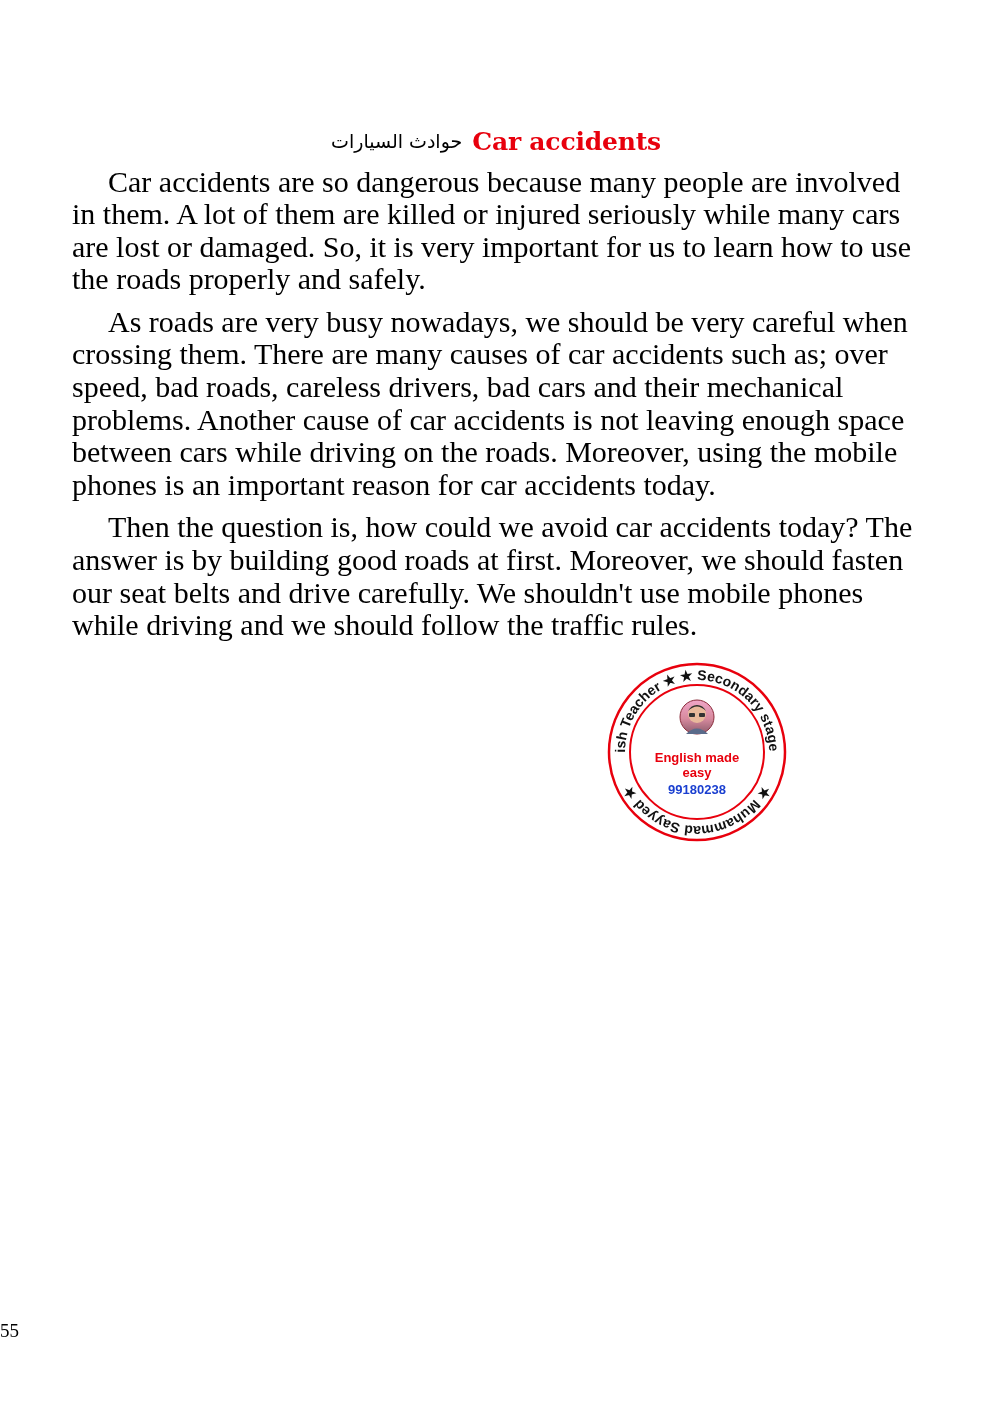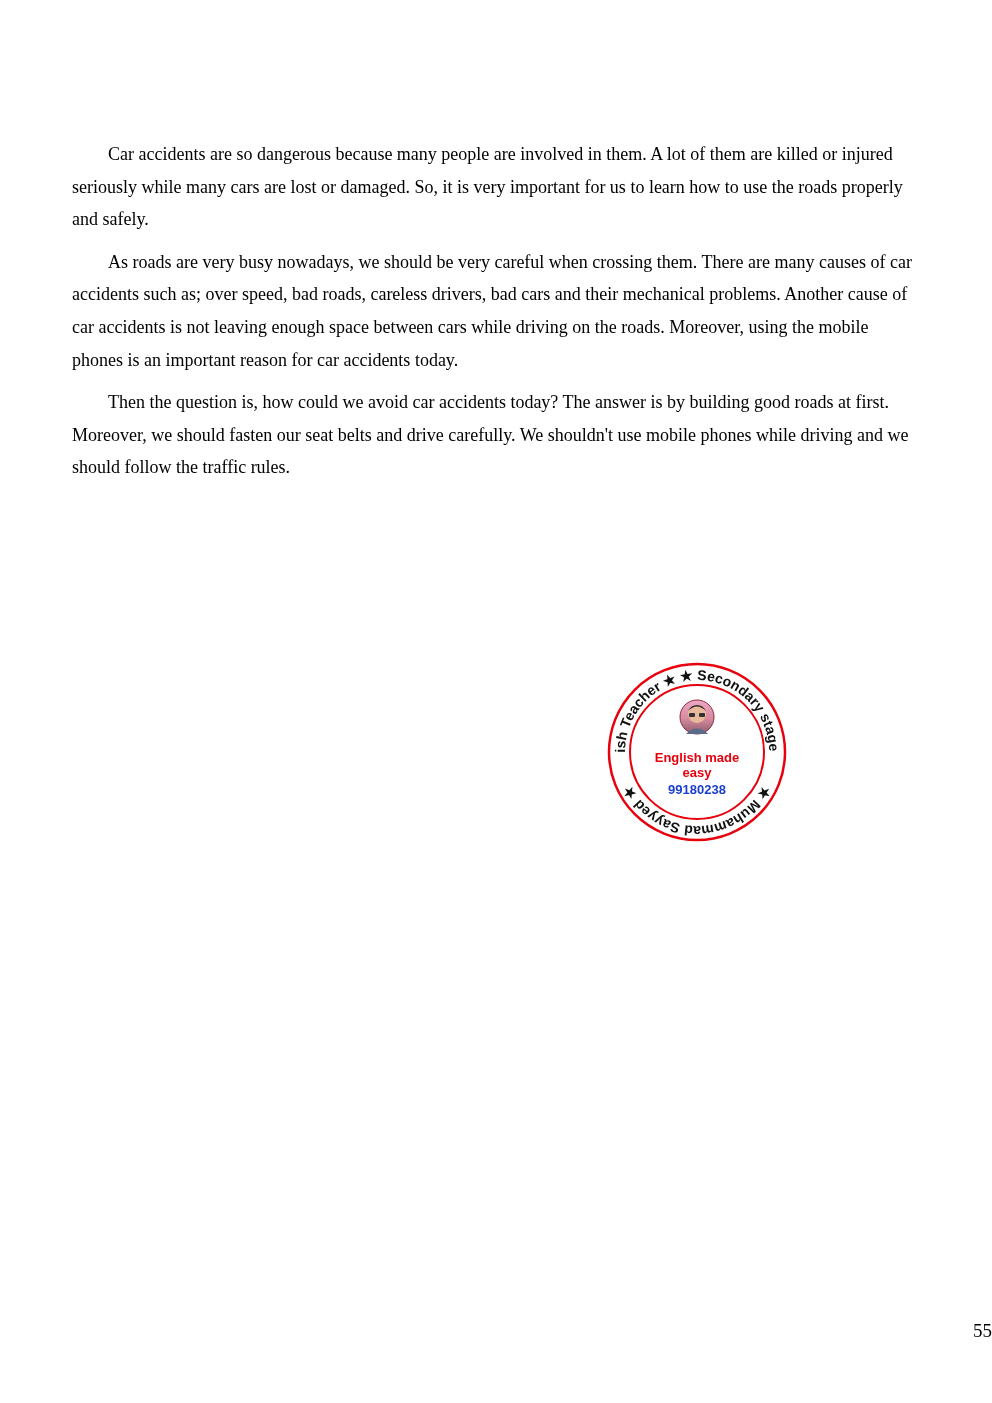--- a/index.html
+++ b/index.html
@@ -46,41 +46,41 @@
     font-family: "DejaVu Serif", serif;
     font-weight: bold;
     font-size: 25px;
     color: #e8000d;
     vertical-align: middle;
     margin-left: 10px;
     letter-spacing: -0.2px;
   }
   p.para {
     margin: 10px 0 0 0;
-    font-size: 18px;
+    font-size: 30px;
     line-height: 32.6px;
     text-align: left;
     text-indent: 36px;
   }
   p.para.indent-big {
     text-indent: 120px;
   }
   .stamp-wrap {
     position: absolute;
     left: 602px;
     top: 657px;
     width: 190px;
     height: 190px;
   }
   .page-number {
     position: absolute;
     left: 0;
     top: 1320px;
     width: 992px;
-    text-align: right;
+    text-align: left;
     font-size: 19px;
     font-family: "Liberation Serif", serif;
   }
   svg.stamp {
     display: block;
   }
   .stamp-txt-red {
     fill: #e8000d;
     font-family: "Liberation Sans", sans-serif;
     font-weight: bold;
@@ -99,20 +99,23 @@
     font-size: 14px;
   }
 </style>
 </head>
 <body>
 
 <div class="page">
 
   <div class="content">
 
+    <div class="title-line">
+      <span class="title-ar">حوادث السيارات</span><span class="title-en">Car accidents</span>
+    </div>
 
     <p class="para">Car accidents are so dangerous because many people are involved in them. A lot of them are killed or injured seriously while many cars are lost or damaged. So, it is very important for us to learn how to use the roads properly and safely.</p>
     <p class="para">As roads are very busy nowadays, we should be very careful when crossing them. There are many causes of car accidents such as; over speed, bad roads, careless drivers, bad cars and their mechanical problems. Another cause of car accidents is not leaving enough space between cars while driving on the roads. Moreover, using the mobile phones is an important reason for car accidents today.</p>
     <p class="para">Then the question is, how could we avoid car accidents today? The answer is by building good roads at first. Moreover, we should fasten our seat belts and drive carefully. We shouldn't use mobile phones while driving and we should follow the traffic rules.</p>
 
   </div>
 
   <div class="stamp-wrap">
     <svg class="stamp" width="190" height="190" viewBox="0 0 190 190" xmlns="http://www.w3.org/2000/svg">
       <defs>

